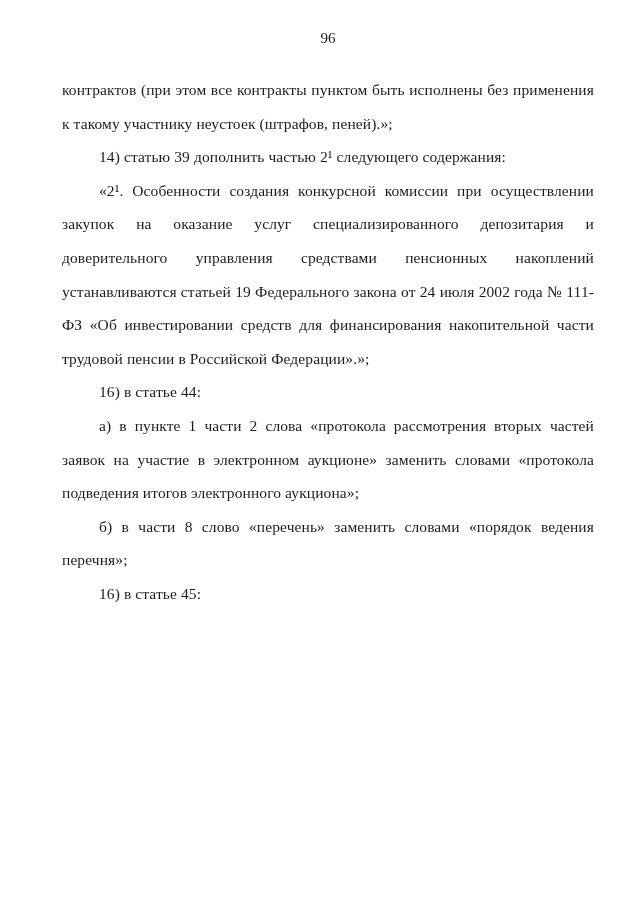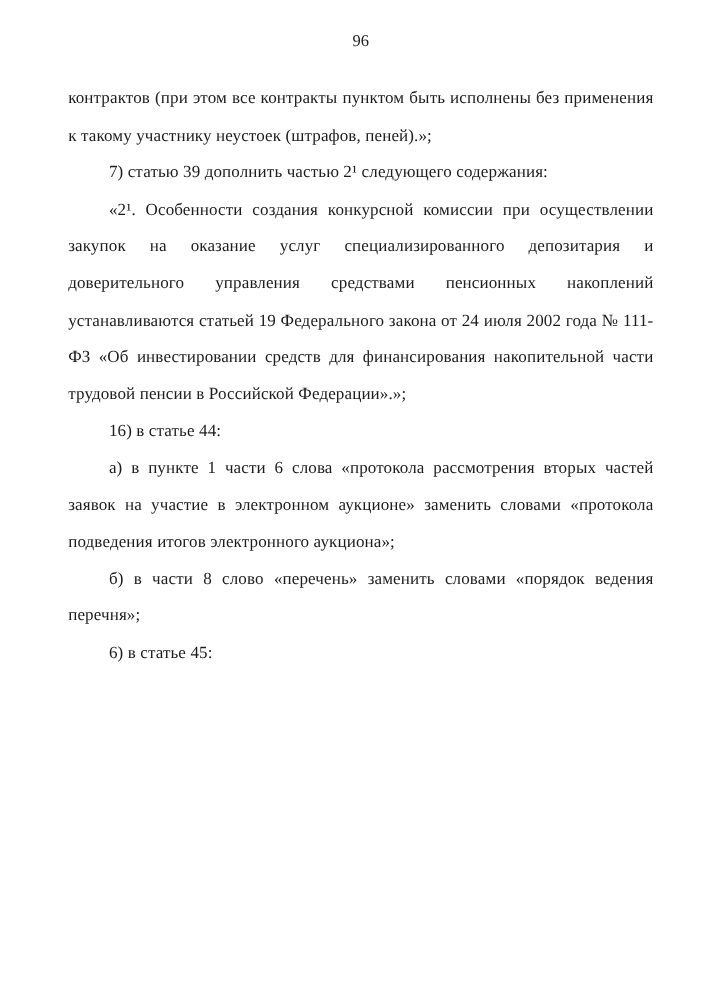--- a/index.html
+++ b/index.html
@@ -42,25 +42,25 @@
 </style>
 </head>
 <body>
 
 <div class="page">
   <div class="page-number">96</div>
 
   <p class="para">контрактов (при этом все контракты пунктом быть исполнены без применения к такому участнику неустоек (штрафов, пеней).»;</p>
 
 
-  <p class="para indent">7) статью 39 дополнить частью 2¹ следующего содержания:</p>
+  <p class="para indent">14) статью 39 дополнить частью 2¹ следующего содержания:</p>
 
   <p class="para indent">«2¹. Особенности создания конкурсной комиссии при осуществлении закупок на оказание услуг специализированного депозитария и доверительного управления средствами пенсионных накоплений устанавливаются статьей 19 Федерального закона от 24 июля 2002 года № 111-ФЗ «Об инвестировании средств для финансирования накопительной части трудовой пенсии в Российской Федерации».»;</p>
 
 
   <p class="para indent">16) в статье 44:</p>
 
-  <p class="para indent">а) в пункте 1 части 6 слова «протокола рассмотрения вторых частей заявок на участие в электронном аукционе» заменить словами «протокола подведения итогов электронного аукциона»;</p>
+  <p class="para indent">а) в пункте 1 части 2 слова «протокола рассмотрения вторых частей заявок на участие в электронном аукционе» заменить словами «протокола подведения итогов электронного аукциона»;</p>
 
   <p class="para indent">б) в части 8 слово «перечень» заменить словами «порядок ведения перечня»;</p>
 
-  <p class="para indent">6) в статье 45:</p>
+  <p class="para indent">16) в статье 45:</p>
 </div>
 
 </body></html>

